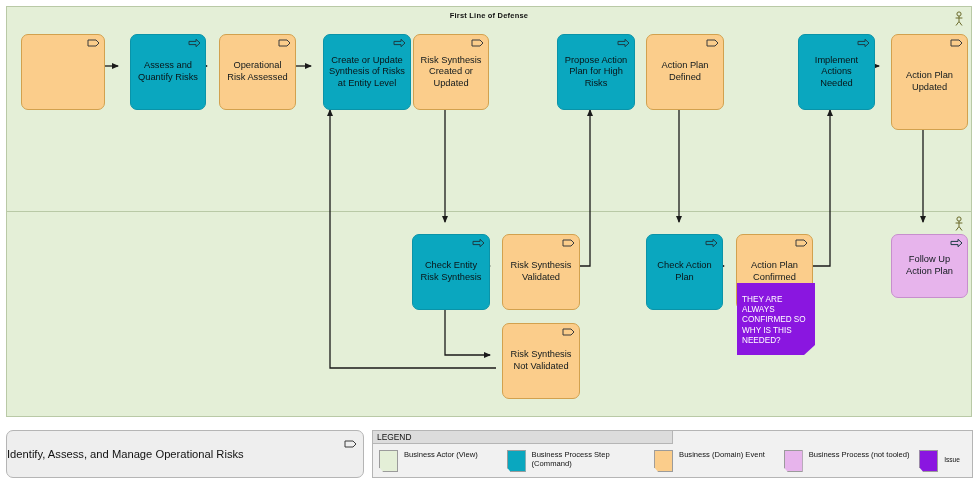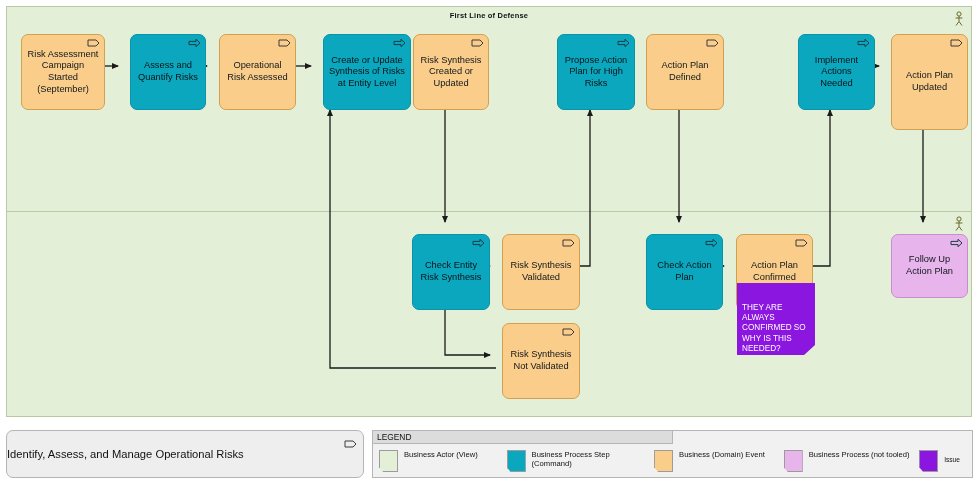--- a/index.html
+++ b/index.html
@@ -40,21 +40,21 @@
   .corner-ico{position:absolute;top:3px;right:4px;width:13px;height:10px;}
 
   
   #issue-note{
     position:absolute;left:737px;top:283px;width:78px;height:72px;
     background:#8a16e0;z-index:9;
     clip-path:polygon(0 0,100% 0,100% 86%,86% 100%,0 100%);
   }
   #issue-note .txt{
     display:block;color:#ffffff;font-size:8.2px;line-height:10.2px;
-    padding:20px 4px 0 5px;font-weight:normal;
+    padding:12px 4px 0 5px;font-weight:normal;
   }
 
   
   #edges{position:absolute;left:0;top:0;width:980px;height:482px;z-index:3;pointer-events:none;}
 
   
   #title-box{
     position:absolute;left:6px;top:430px;width:358px;height:48px;
     background:#eeeeee;border:1px solid #b5b5b5;border-radius:7px;
     box-sizing:border-box;display:flex;align-items:center;justify-content:flex-start;
@@ -110,21 +110,20 @@
         <line x1="6" y1="10.5" x2="9" y2="14.5" stroke="#6a6a2a" stroke-width="1"></line>
       </svg>
     </div>
   </div>
 </div>
 
 <div class="node event" style="left: 21px; top: 34px; width: 84px; height: 76px;">
     <span class="corner-ico"><svg viewBox="0 0 13 10" width="13" height="10">
         <path d="M1,2 L9,2 L12,5 L9,8 L1,8 Z" fill="none" stroke="#3b3b3b" stroke-width="1"></path>
       </svg></span>
-    <span class="lbl">Risk Assessment Campaign Started (September)</span>
   </div>
 <div class="node command" style="left: 130px; top: 34px; width: 76px; height: 76px;">
     <span class="corner-ico"><svg viewBox="0 0 13 10" width="13" height="10">
         <path d="M1,3.4 L8,3.4 L8,1.3 L12,5 L8,8.7 L8,6.6 L1,6.6 Z" fill="none" stroke="#1c3b44" stroke-width="1" stroke-linejoin="round"></path>
       </svg></span>
     <span class="lbl">Assess and Quantify Risks</span>
   </div>
 <div class="node event" style="left: 219px; top: 34px; width: 77px; height: 76px;">
     <span class="corner-ico"><svg viewBox="0 0 13 10" width="13" height="10">
         <path d="M1,2 L9,2 L12,5 L9,8 L1,8 Z" fill="none" stroke="#3b3b3b" stroke-width="1"></path>

